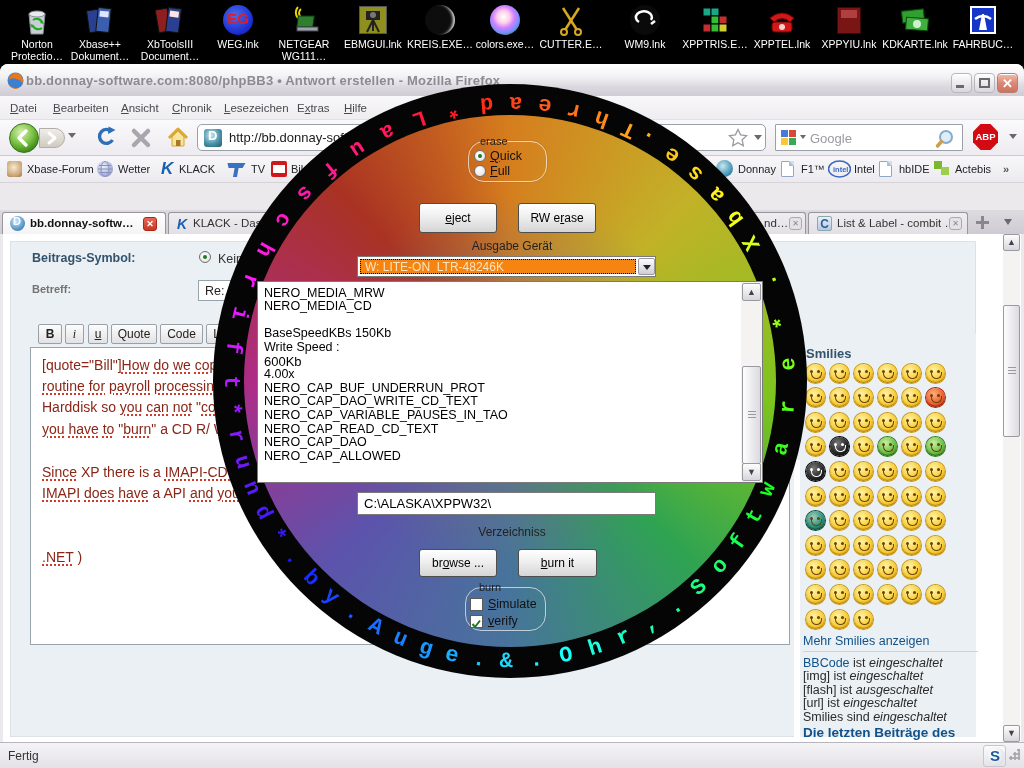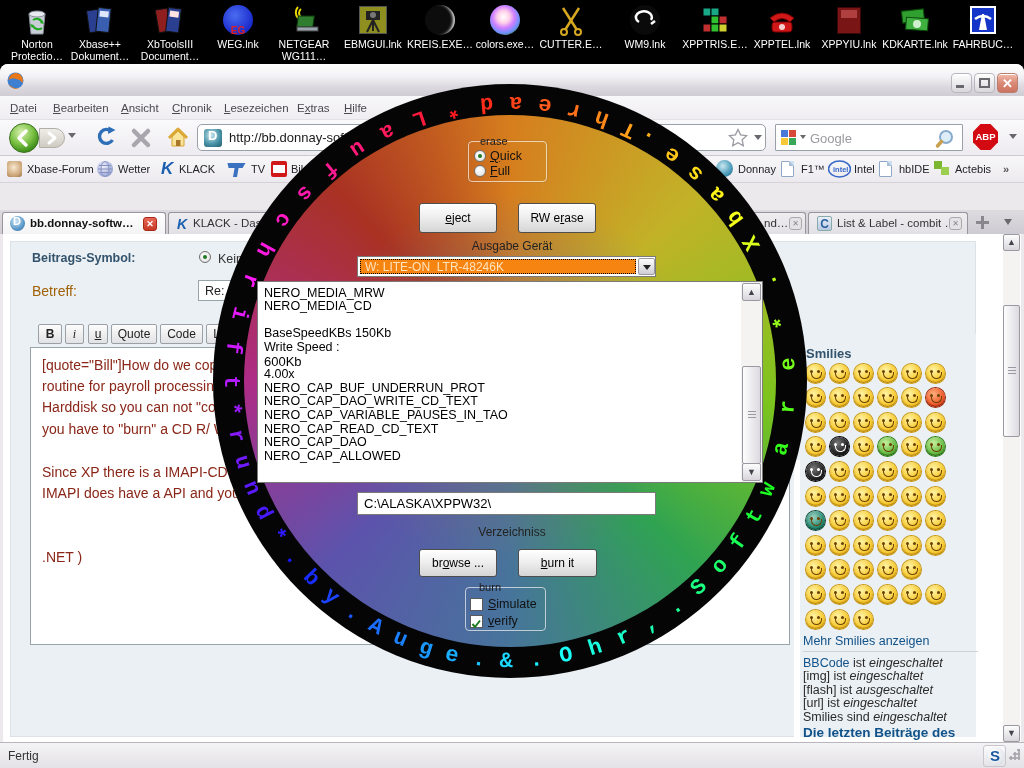--- a/index.html
+++ b/index.html
@@ -29,21 +29,21 @@
 .fbtn{position:absolute;top:0;height:20px;border:1px solid #9aa0a6;border-radius:2px;background:linear-gradient(180deg,#fdfdfd,#e2e2e4);
  font-size:12px;color:#222;text-align:center}
 
 #ringo{position:absolute;left:213px;top:84px;width:594px;height:594px;border-radius:50%;background:#050505;z-index:50}
 #ringi{position:absolute;left:31px;top:31px;width:532px;height:532px;border-radius:50%;
  background:radial-gradient(circle at 50% 50%, rgba(122,115,114,.75) 0%, rgba(122,115,114,.4) 26%, rgba(122,115,114,0) 50%),
  conic-gradient(from 0deg, #D67E1E 0deg,#C2B228 45deg,#7CC41E 95deg,#2FA352 135deg,#47749B 180deg,#5C53AC 225deg,#AE2C86 270deg,#A93223 318deg,#C05A20 342deg,#D67E1E 360deg);}
 .rl{position:absolute;left:503px;top:370px;width:14px;height:24px;line-height:24px;text-align:center;z-index:52;
  font-family:"Liberation Mono",monospace;font-weight:bold;font-size:22px;transform-origin:7px 12px}
 .cwc{position:absolute;z-index:55}
-.gbox{border:1px solid rgba(255,255,255,.65);border-radius:4px;box-shadow:0 0 0 1px rgba(90,90,90,.12)}
+.gbox{border:1px solid rgba(255,255,255,.65);border-radius:16px;box-shadow:0 0 0 1px rgba(90,90,90,.12)}
 .glab{position:absolute;top:-7px;font-size:11px;color:#1c1c1c;padding:0 3px}
 .xbtn{border:1px solid #4e4e4e;border-radius:3px;background:linear-gradient(180deg,#ffffff,#efefef 45%,#d5d5d5);
  box-shadow:inset 0 1px 0 #fff;text-align:center;font-size:12px;color:#000}
 .radio{width:12px;height:12px;border-radius:50%;background:radial-gradient(circle at 40% 35%,#fff,#e8e8e8 70%,#cfcfcf);border:1px solid #6f6f6f;position:absolute}
 .radio i{position:absolute;left:3px;top:3px;width:4px;height:4px;border-radius:50%;background:#1f7a1f}
 .chk{width:13px;height:13px;background:#fff;border:1px solid #5a5a5a;position:absolute}
 u{text-decoration:underline}
 
 .sm{position:absolute;width:19px;height:19px;border-radius:50%;
  background:radial-gradient(circle at 40% 32%,#FFF3A6,#F8CE39 55%,#E0A50E 90%);box-shadow:inset 0 -1px 1px rgba(160,110,0,.7),0 0 0 1px #C9960B}
@@ -72,21 +72,21 @@
         <rect x="13" y="4" width="13" height="24" fill="#3a5fb0" stroke="#111" transform="rotate(6 19 16)"></rect>
         <rect x="15" y="7" width="9" height="6" fill="#dfe6ff" transform="rotate(6 19 16)"></rect>
       </svg></div>Xbase++<br>Dokument…</div>
 <div class="dico" style="left:137px"><div class="ic"><svg width="32" height="32">
         <rect x="3" y="5" width="12" height="23" fill="#8f1f1f" stroke="#111" transform="rotate(-10 9 16)"></rect>
         <rect x="13" y="4" width="13" height="24" fill="#2a3f8f" stroke="#111" transform="rotate(7 19 16)"></rect>
         <rect x="15" y="7" width="9" height="6" fill="#ffe3e3" transform="rotate(7 19 16)"></rect>
       </svg></div>XbToolsIII<br>Document…</div>
 <div class="dico" style="left:205px"><div class="ic">
       <div style="position:absolute;left:1px;top:1px;width:30px;height:30px;border-radius:50%;background:radial-gradient(circle at 40% 35%,#4a6cf0,#1a2acc 70%,#0f1a99);"></div>
-      <div style="position:absolute;left:0;top:21px;width:32px;text-align:center;font-size:10px;font-weight:bold;color:#e02020">EG</div>
+      <div style="position:absolute;left:0;top:9px;width:32px;text-align:center;font-size:15px;font-weight:bold;color:#e02020">EG</div>
     </div>WEG.lnk</div>
 <div class="dico" style="left:271px"><div class="ic"><svg width="32" height="32">
         <path d="M10 14 a8 8 0 0 1 0 -11" stroke="#e8d800" stroke-width="2" fill="none"></path>
         <path d="M13 13 a5 5 0 0 1 0 -8" stroke="#e8d800" stroke-width="2" fill="none"></path>
         <rect x="12" y="12" width="16" height="11" fill="#2f7d2f" stroke="#0a3a0a" transform="skewX(-8)"></rect>
         <rect x="9" y="23" width="21" height="4" fill="#9aa4ae" stroke="#444"></rect>
       </svg></div>NETGEAR<br>WG111…</div>
 <div class="dico" style="left:340px"><div class="ic">
       <div style="position:absolute;left:2px;top:2px;width:28px;height:28px;background:#8f8f1f;border:1px solid #555"></div>
       <svg width="32" height="32" style="position:absolute;left:0;top:0">
@@ -148,20 +148,21 @@
         <path d="M8 15 Q16 9 24 15" stroke="#fff" stroke-width="2.5" fill="none"></path>
       </svg>
     </div>FAHRBUC…</div>
 <div id="win">
 <div id="titlebar">
       <svg width="17" height="17" style="position:absolute;left:7px;top:8px">
         <circle cx="8.5" cy="8.5" r="8" fill="#3f7fd0"></circle>
         <path d="M8.5 1 a7.5 7.5 0 0 1 7 10 a9 9 0 0 0 -6 -4 a8 8 0 0 0 -8 1 a7.5 7.5 0 0 1 7 -7z" fill="#e87818"></path>
         <path d="M2 12 a7 7 0 0 0 10 4 a10 10 0 0 1 -10 -4z" fill="#e87818"></path>
       </svg>
+      <span class="txt">bb.donnay-software.com:8080/phpBB3 • Antwort erstellen - Mozilla Firefox</span>
       <div class="capbtn" style="left:951px">
         <div style="position:absolute;left:4px;bottom:4px;width:8px;height:3px;background:#6a686e"></div>
       </div>
       <div class="capbtn" style="left:974px">
         <div style="position:absolute;left:4px;top:4px;width:11px;height:10px;border:2px solid #6a686e"></div>
       </div>
       <div class="capbtn" style="left:997px;background:linear-gradient(180deg,#F2BCAC,#DA8A76 50%,#CC7360);border-color:#b87e6e;color:#fff;font-weight:bold;font-size:13px;line-height:19px">✕</div>
     </div>
 <div class="menu">
       <span style="left:10px"><u>D</u>atei</span>
@@ -286,41 +287,41 @@
     </div>
 <div class="content">
       <div class="panel" style="left:7px;top:7px;width:966px;height:496px;border:1px solid #DCE2E8"></div>
       <div class="abs" style="left:791px;top:226px;width:6px;height:277px;background:#fff"></div>
       <div class="panel" style="left:797px;top:100px;width:176px;height:403px"></div>
       <span class="abs" style="left:29px;top:17px;font-weight:bold;font-size:12.5px;color:#33536D">Beitrags-Symbol:</span>
       <div class="radio" style="left:196px;top:17px">
         <i></i>
       </div>
       <span class="abs" style="left:215px;top:18px;font-size:12.5px;color:#333">Kein</span>
-      <span class="abs" style="left:29px;top:49px;font-weight:normal;font-size:14px;color:#a16207">Betreff:</span>
+      <span class="abs" style="left:29px;top:49px;font-weight:bold;font-size:11px;color:#737373">Betreff:</span>
       <div class="abs" style="left:195px;top:46px;width:330px;height:21px;background:#fff;border:1px solid #98a4ac">
         <span class="abs" style="left:6px;top:3px;font-size:12.5px;color:#222">Re: copy and burn CDs</span>
       </div>
       <div class="fbtn" style="left:35px;top:90px;width:24px;line-height:18px;font-weight:bold">B</div>
       <div class="fbtn" style="left:62px;top:90px;width:19px;line-height:18px;font-style:italic;font-family:'Liberation Serif',serif">i</div>
       <div class="fbtn" style="left:85px;top:90px;width:20px;line-height:18px;text-decoration:underline">u</div>
       <div class="fbtn" style="left:108px;top:90px;width:46px;line-height:18px;">Quote</div>
       <div class="fbtn" style="left:157px;top:90px;width:43px;line-height:18px;">Code</div>
       <div class="fbtn" style="left:203px;top:90px;width:40px;line-height:18px;">Liste</div>
       <div class="abs" style="left:27px;top:113px;width:760px;height:298px;background:#fff;border:1px solid #98a4ac"></div>
       <div class="abs" style="left:39px;top:123px;font-size:14px;color:#8a2618;white-space:nowrap">[quote="Bill"]<span class="w">How</span> <span class="w">do</span> <span class="w">we</span> <span class="w">copy</span></div>
       <div class="abs" style="left:39px;top:144px;font-size:14px;color:#8a2618;white-space:nowrap"><span class="w">routine</span> <span class="w">for</span> <span class="w">payroll</span> <span class="w">processing</span>.</div>
       <div class="abs" style="left:39px;top:165px;font-size:14px;color:#8a2618;white-space:nowrap">Harddisk so <span class="w">you</span> <span class="w">can</span> <span class="w">not</span> "<span class="w">copy</span>" a CD,</div>
       <div class="abs" style="left:39px;top:187px;font-size:14px;color:#8a2618;white-space:nowrap"><span class="w">you</span> <span class="w">have</span> <span class="w">to</span> "<span class="w">burn</span>" a CD R/ W .</div>
       <div class="abs" style="left:39px;top:208px;font-size:14px;color:#8a2618;white-space:nowrap"></div>
       <div class="abs" style="left:39px;top:230px;font-size:14px;color:#8a2618;white-space:nowrap"><span class="w">Since</span> XP there is a <span class="w">IMAPI-CD-Bu</span></div>
       <div class="abs" style="left:39px;top:251px;font-size:14px;color:#8a2618;white-space:nowrap"><span class="w">IMAPI</span> <span class="w">does</span> <span class="w">have</span> a API <span class="w">and</span> <span class="w">you</span> c</div>
       <div class="abs" style="left:39px;top:272px;font-size:14px;color:#8a2618;white-space:nowrap"></div>
       <div class="abs" style="left:39px;top:315px;font-size:14px;color:#8a2618;white-space:nowrap"><span class="w">.NET</span> )</div>
-      <style>.w{text-decoration-style:dotted;text-decoration-color:#d03a2a;text-decoration-thickness:2px;text-underline-offset:2px}</style>
+      <style>.w{text-decoration:underline;text-decoration-style:dotted;text-decoration-color:#d03a2a;text-decoration-thickness:2px;text-underline-offset:2px}</style>
       <span class="abs" style="left:803px;top:112px;font-weight:bold;font-size:13px;color:#33536D">Smilies</span>
       <div class="sm " style="left:803px;top:130px"></div>
       <div class="sm " style="left:827px;top:130px"></div>
       <div class="sm " style="left:851px;top:130px"></div>
       <div class="sm " style="left:875px;top:130px"></div>
       <div class="sm " style="left:899px;top:130px"></div>
       <div class="sm " style="left:923px;top:130px"></div>
       <div class="sm " style="left:803px;top:154px"></div>
       <div class="sm " style="left:827px;top:154px"></div>
       <div class="sm " style="left:851px;top:154px"></div>

